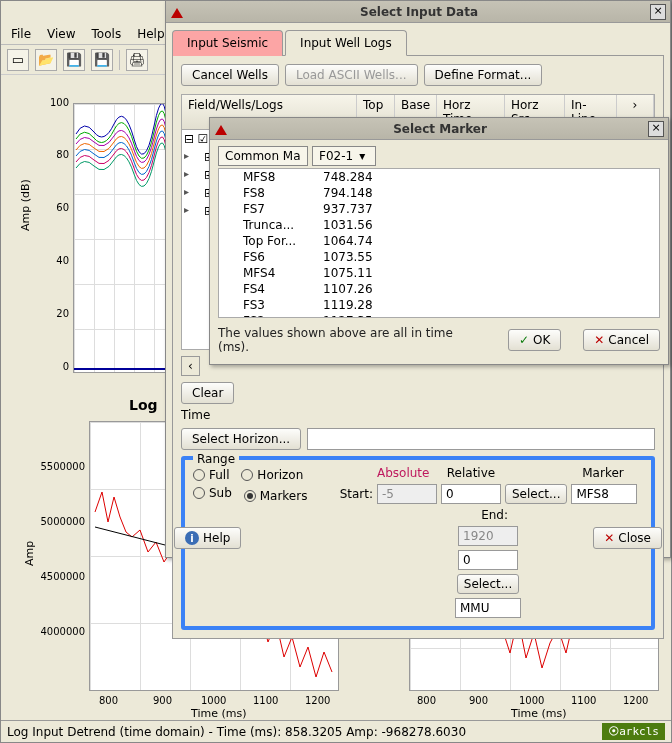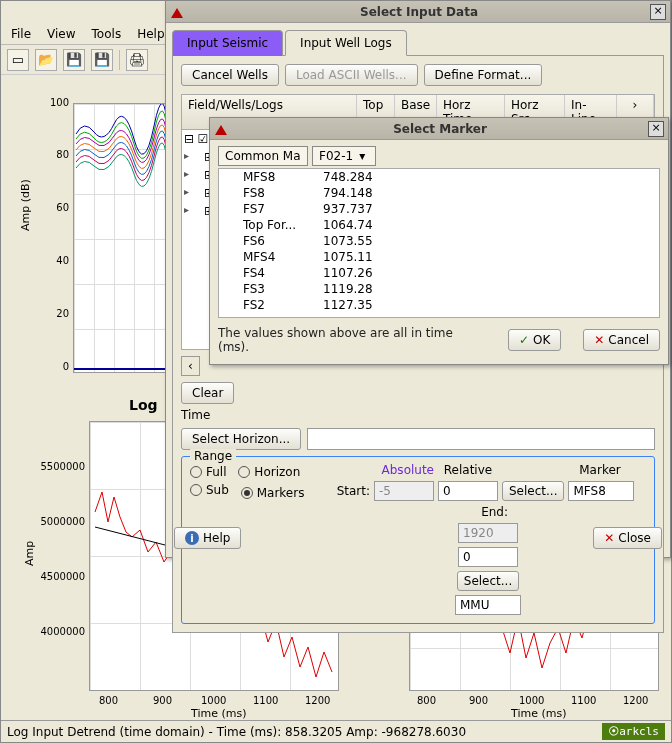--- a/index.html
+++ b/index.html
@@ -14,28 +14,28 @@
   .toolbar { height:30px; display:flex; align-items:center; gap:6px; padding:0 6px; background:#ece9d8; border-bottom:1px solid #ccc;}
   .tb-btn { width:22px; height:22px; border:1px solid #aaa; background:#f5f3e8; display:flex; align-items:center; justify-content:center; font-size:13px; cursor:pointer;}
   .plotarea { position:absolute; background:#fff; border:1px solid #999; }
   .axis-label { position:absolute; font-size:11px; color:#000; }
   .ytick, .xtick { position:absolute; font-size:10px; color:#000; text-align:right; }
   .statusbar { position:absolute; bottom:0; left:0; right:0; height:22px; background:#ece9d8; border-top:1px solid #999; display:flex; align-items:center; padding:0 6px; font-size:12px; }
   .statusbar .brand { margin-left:auto; background:#4d7c0f; color:#fff; padding:2px 6px; font-family:monospace; font-size:11px; }
   .btn { border:1px solid #999; background:linear-gradient(#fdfdfb,#e3e0d3); padding:3px 10px; border-radius:3px; cursor:pointer; display:inline-flex; align-items:center; gap:4px; font-size:12px;}
   .btn.disabled { color:#999; }
   .tabrow { display:flex; border-bottom:1px solid #999; margin:6px 6px 0 6px;}
-  .tab { padding:5px 14px; border:1px solid #999; border-bottom:none; background:#8b5cf6; border-radius:4px 4px 0 0; margin-right:2px; cursor:pointer; position:relative; top:1px;}
+  .tab { padding:5px 14px; border:1px solid #999; border-bottom:none; background:#fca5a5; border-radius:4px 4px 0 0; margin-right:2px; cursor:pointer; position:relative; top:1px;}
   .tab.active { background:#ece9d8; font-weight:normal; z-index:2; border-bottom:1px solid #ece9d8;}
   .panel { margin:0 6px 6px 6px; border:1px solid #999; border-top:none; background:#ece9d8; padding:8px; }
   .columns-header { display:flex; border:1px solid #aaa; background:linear-gradient(#f7f5ea,#e2dfd0); font-size:11px; }
   .columns-header span { padding:3px 6px; border-right:1px solid #ccc; }
   .tree-row { padding:2px 4px 2px 22px; font-size:12px; position:relative; }
   .tree-row::before { content:"▸"; position:absolute; left:2px; top:2px; font-size:10px; color:#555;}
-  .fieldset { border:1px solid #3b82f6; border-radius:3px; padding:6px 8px 8px 8px; margin-top:6px; position:relative;}
+  .fieldset { border:4px solid #3b82f6; border-radius:3px; padding:6px 8px 8px 8px; margin-top:6px; position:relative;}
   .fieldset .legend { position:absolute; top:-8px; left:8px; background:#ece9d8; padding:0 4px; font-size:12px;}
   .radio { display:inline-flex; align-items:center; gap:4px; margin:2px 8px 2px 0; font-size:12px; cursor:pointer;}
   .radio .dot { width:12px; height:12px; border:1px solid #555; border-radius:50%; display:inline-flex; align-items:center; justify-content:center;}
   .radio.checked .dot::after { content:""; width:6px; height:6px; background:#333; border-radius:50%; }
   .txt { border:1px solid #999; background:#fff; padding:2px 4px; font-size:12px; width:60px;}
   .txt.disabled { background:#eee; color:#888;}
   .marker-list { border:1px solid #aaa; background:#fff; height:150px; overflow:hidden; font-size:12px;}
   .marker-row { display:flex; padding:1px 0 1px 24px;}
   .marker-row span:first-child { width:80px; }
   .dropdown { border:1px solid #888; background:#f7f5ea; padding:2px 6px; display:inline-flex; align-items:center; gap:6px; font-size:12px; cursor:pointer;}
@@ -199,21 +199,21 @@
               </span>
             <span class="radio checked">
                 <span class="dot"></span>
                 <span>Markers</span>
               </span>
           </div>
         </div>
         <div style="flex:1;">
           <div style="display:flex; gap:4px; margin-bottom:4px;">
             <span style="width:40px;"></span>
-            <span style="width:60px; color:#6d28d9; text-align:right;">Absolute</span>
+            <span style="width:60px; color:#be185d; text-align:left;">Absolute</span>
             <span style="width:60px; text-align:center;">Relative</span>
             <span style="width:64px;"></span>
             <span style="width:60px; text-align:center;">Marker</span>
           </div>
           <div style="display:flex; gap:4px; align-items:center; margin-bottom:4px;">
             <span style="width:40px; text-align:right;">Start:</span>
             <input class="txt disabled" value="-5" style="">
             <input class="txt" value="0" style="">
             <span class="btn" style="padding:2px 6px;">Select...</span>
             <input class="txt" style="width: 66px;" value="MFS8">
@@ -267,20 +267,24 @@
             <span>MFS8</span>
             <span>748.284</span>
           </div>
           <div class="marker-row">
             <span>FS8</span>
             <span>794.148</span>
           </div>
           <div class="marker-row">
             <span>FS7</span>
             <span>937.737</span>
+          </div>
+          <div class="marker-row">
+            <span>Trunca...</span>
+            <span>1031.56</span>
           </div>
           <div class="marker-row">
             <span>Top For...</span>
             <span>1064.74</span>
           </div>
           <div class="marker-row">
             <span>FS6</span>
             <span>1073.55</span>
           </div>
           <div class="marker-row">

